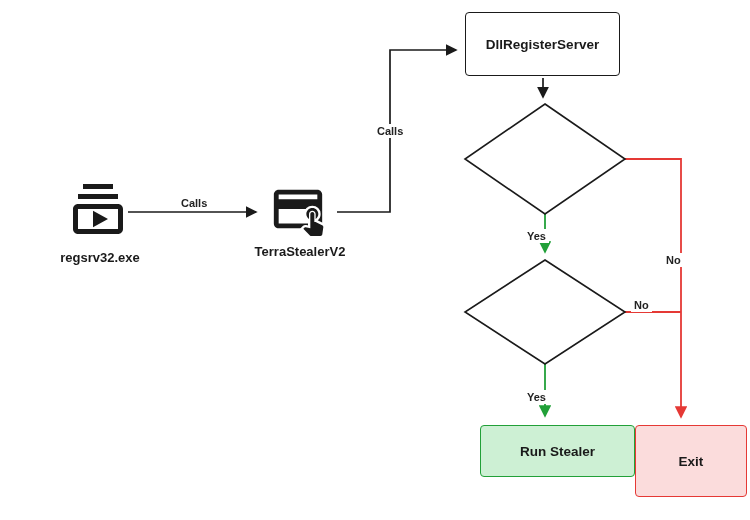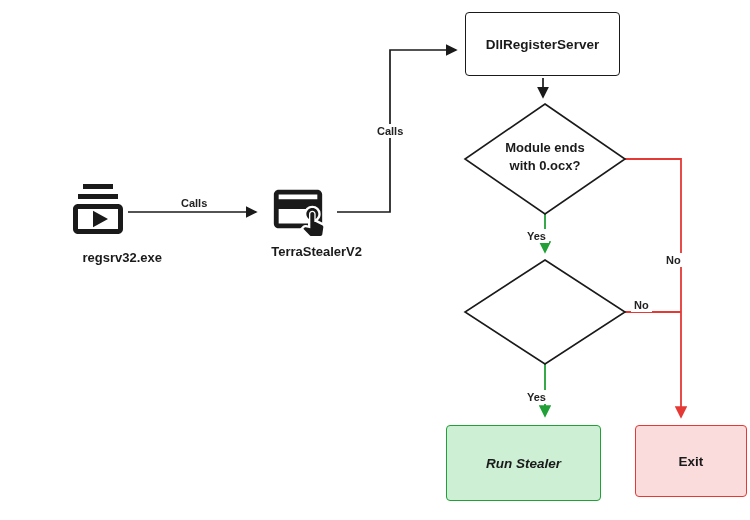--- a/index.html
+++ b/index.html
@@ -17,21 +17,21 @@
     background:#ffffff;border:1.6px solid var(--ink);border-radius:4px;
     font-weight:bold;font-size:13.5px;text-align:center;box-sizing:border-box;
   }
   .node-box.green{background:var(--green-fill);border-color:var(--green);}
   .node-box.red{background:var(--red-fill);border-color:var(--red);}
 
   .diamond-text{
     position:absolute;text-align:center;font-weight:bold;font-size:13px;line-height:1.4;
   }
   .node-label{
-    position:absolute;text-align:right;font-weight:bold;font-size:13px;line-height:1.35;
+    position:absolute;text-align:center;font-weight:bold;font-size:13px;line-height:1.35;
   }
   .edge-label{
     position:absolute;background:#ffffff;padding:0 3px;
     font-weight:bold;font-size:11px;color:#222;line-height:14px;
   }
   .icon-wrap{position:absolute;}
   .hand-overlay{position:absolute;}
   .m-black{fill:var(--ink);} .m-green{fill:var(--green);} .m-red{fill:var(--red);}
 </style>
 </head>
@@ -89,31 +89,27 @@
     </svg>
   </div>
   <div class="node-label" style="left:238px;top:243px;width:124px;">
     <div>TerraStealerV2</div>
   </div>
 
   <span class="edge-label" style="left:374px;top:124px;">Calls</span>
 
   <div class="node-box" style="left:465px;top:12px;width:155px;height:64px;">DllRegisterServer</div>
 
-  <div class="diamond-text" style="left:478px;top:139px;width:134px;">
-    <div>Module ends</div>
-    <div>with 0.ocx?</div>
-  </div>
 
   <span class="edge-label" style="left:524px;top:229px;">Yes</span>
 
 
   <span class="edge-label" style="left:631px;top:298px;">No</span>
 
   <span class="edge-label" style="left:663px;top:253px;">No</span>
 
   <span class="edge-label" style="left:524px;top:390px;">Yes</span>
 
-  <div class="node-box green" style="left:446px;top:425px;width:155px;height:76px;font-style:italic;">Run Stealer</div>
+  <div class="node-box green" style="left:480px;top:425px;width:155px;height:52px;">Run Stealer</div>
 
   <div class="node-box red" style="left:635px;top:425px;width:112px;height:72px;">Exit</div>
 
 </div>
 
 </body></html>

